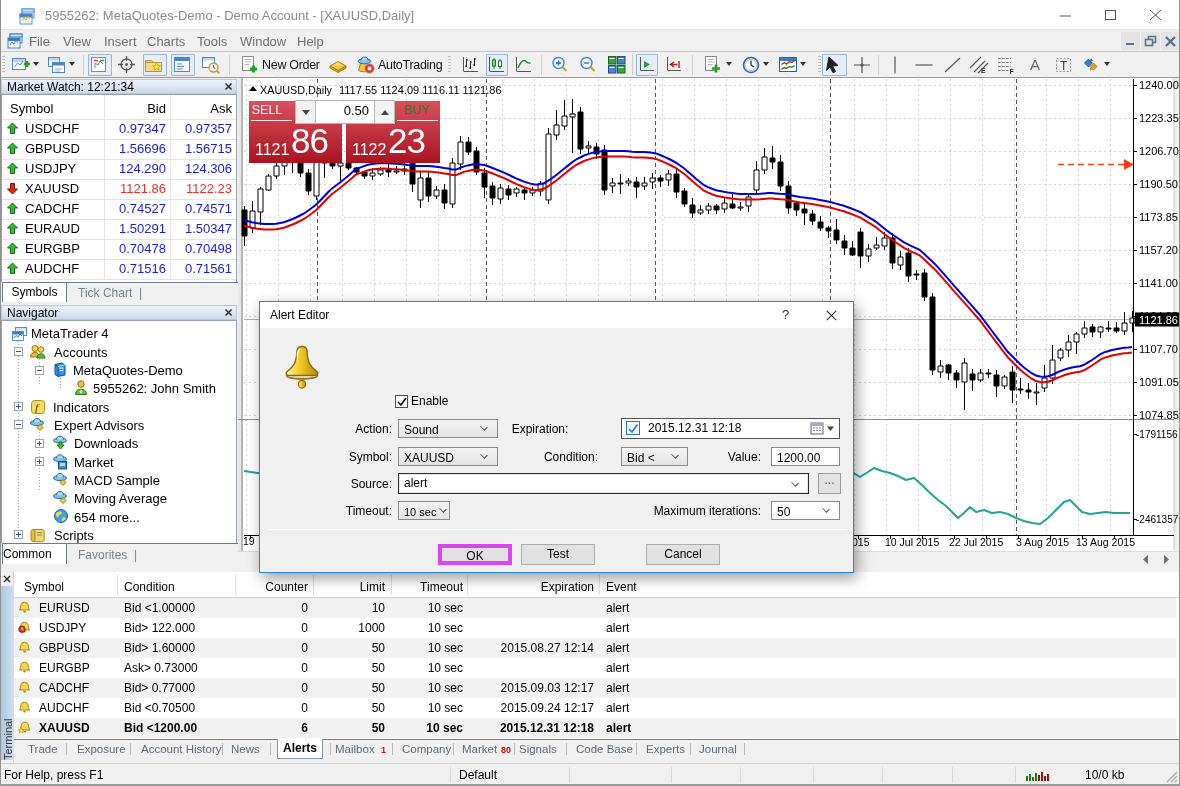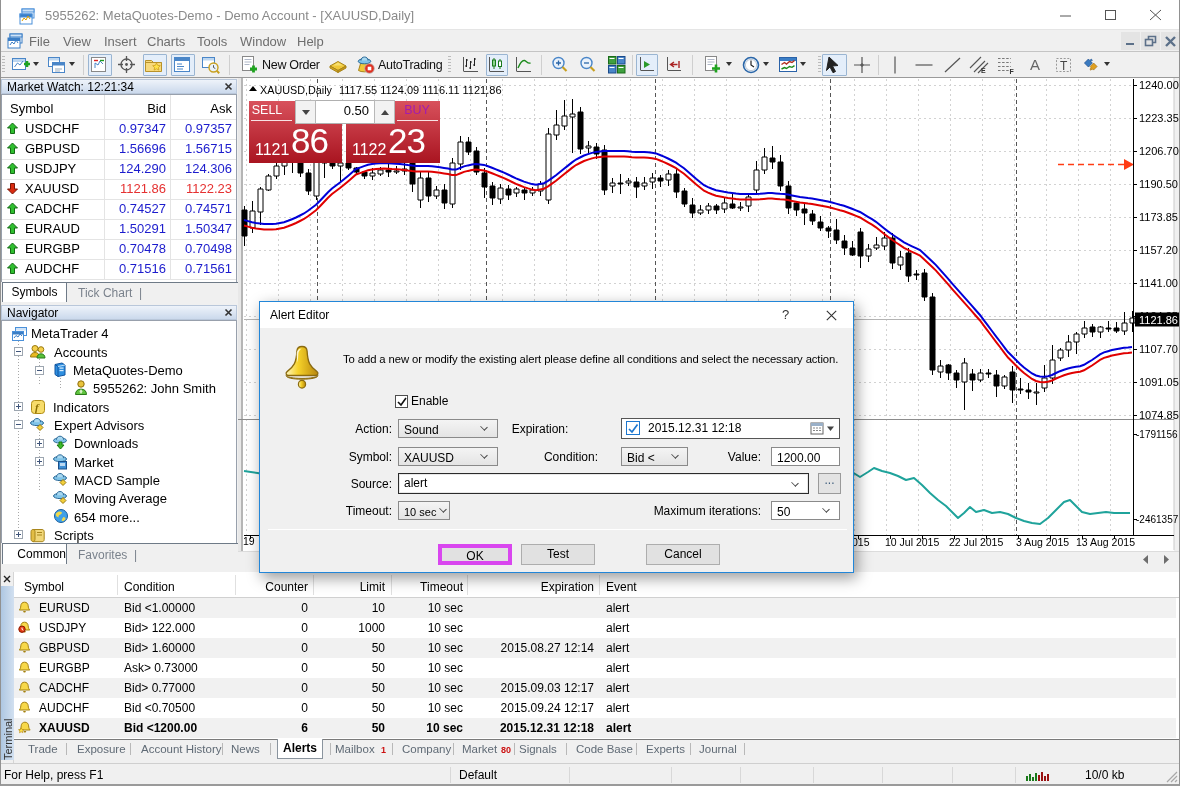--- a/index.html
+++ b/index.html
@@ -541,21 +541,21 @@
 <div style="position:absolute; left:74px; top:432px; font-size:13px; color:#000;">654 more...</div>
 <div class="expbox plus" style="left:14px; top:452px;"></div>
 <div style="position:absolute; left:29px; top:449px; width:18px; height:16px;"><svg width="18" height="16" viewBox="0 0 18 16">
         <path d="M4 2.5h9c1.4 0 2.2 1 2.2 2.2v7.8c0 1.4-1 2.2-2.2 2.2H4z" fill="#f1d779" stroke="#a8851c"></path>
         <path d="M4 2.5c1.2 0 2 .9 2 2v7.8c0 1.3-.8 2.2-2 2.2s-2-.9-2-2.2V4.5c0-1.1.8-2 2-2z" fill="#e2bd45" stroke="#a8851c"></path>
         <rect x="8" y="5" width="5" height="1" fill="#a8851c"></rect>
         <rect x="8" y="7.5" width="5" height="1" fill="#a8851c"></rect>
       </svg></div>
 <div style="position:absolute; left:54px; top:450px; font-size:13px; color:#000;">Scripts</div>
 <div style="position:absolute; left:0px; top:465px; width:238px; height:22px; background:#f0f0f0;"></div>
-<div style="position:absolute; left:2px; top:465px; width:65px; height:21px; background:#fff; border:1px solid #6e7a87; border-bottom:none; font-size:12px; text-align:right; line-height:20px; color:#000; z-index:2;">Common</div>
+<div style="position:absolute; left:2px; top:465px; width:65px; height:21px; background:#fff; border:1px solid #6e7a87; border-bottom:none; font-size:12px; text-align:left; line-height:20px; color:#000; z-index:2;">Common</div>
 <div style="position:absolute; left:67px; top:465px; width:171px; height:1px; background:#6e7a87;"></div>
 <div style="position:absolute; left:78px; top:470px; font-size:12px; color:#7a828c;">Favorites&nbsp;&nbsp;|</div>
 </div>
 
 <div class="abs" id="terminal"></div>
 <div class="abs" style="left:0; top:572px; width:1180px; height:191px; background:#fff; z-index:10;">
 <div style="position:absolute; left:0; top:0; width:14px; height:191px; background:#f0f0f0; border-right:1px solid #d5d5d5;"></div>
 <div style="position:absolute; left:1px; top:14px; width:13px; height:174px; background:linear-gradient(90deg,#aec7e2,#d2e0f0);"></div>
 <svg style="position:absolute; left:3px; top:3px;" width="8" height="8" viewBox="0 0 8 8">
       <path d="M1 1l6 6M7 1l-6 6" stroke="#222" stroke-width="1.4"></path>
@@ -742,21 +742,20 @@
 <linearGradient id="bg2" x1="0" y1="0" x2="1" y2="0">
           <stop offset="0" stop-color="#f8e27a"></stop>
           <stop offset="1" stop-color="#a8780a"></stop>
         </linearGradient>
       </defs>
 <path d="M21 2.5c3 0 4.9 1.8 5.1 4.6.2 3.6.7 9 2.6 12.8 1.7 3.4 4.8 5.9 7.2 7.7 1.8 1.3 1.1 3.9-1.4 3.9H7.5c-2.5 0-3.2-2.6-1.4-3.9 2.4-1.8 5.5-4.3 7.2-7.7 1.9-3.8 2.4-9.2 2.6-12.8C16.1 4.3 18 2.5 21 2.5z" fill="url(#bg1)" stroke="#8a6a10" stroke-width="1.3"></path>
 <path d="M5.2 31.5c0 1.6 7 2.9 15.8 2.9s15.8-1.3 15.8-2.9c0 2.5-7 3.7-15.8 3.7s-15.8-1.2-15.8-3.7z" fill="url(#bg2)" stroke="#8a6a10" stroke-width="1"></path>
 <ellipse cx="21" cy="40.2" rx="3.6" ry="3.9" fill="url(#bg1)" stroke="#8a6a10" stroke-width="1.2"></ellipse>
 <path d="M15.8 8.2c.7-2.6 2.9-3.9 4.8-3.4-2.4 1.3-3.1 3.2-3.3 5.5l-.5 8c-.8-3-1.5-7.4-1-10.1z" fill="#fffbe2" opacity=".9"></path>
 </svg>
-<div style="position:absolute; left:83px; top:51px; width:505px; font-size:11.3px; letter-spacing:-0.1px; color:#000;">To add a new or modify the existing alert please define all conditions and select the necessary action.</div>
 <div style="position:absolute; left:135px; top:93px; width:13px; height:13px; background:#fff; border:1px solid #4d4d4d;"></div>
 <svg style="position:absolute; left:137px; top:95px;" width="10" height="10" viewBox="0 0 10 10">
       <path d="M1 5l3 3 5-7" stroke="#111" stroke-width="1.6" fill="none"></path>
     </svg>
 <div style="position:absolute; left:151px; top:92px; font-size:12px;">Enable</div>
 <div style="position:absolute; left:-18px; top:120px; width:150px; text-align:right; font-size:12px; color:#000;">Action:</div>
 <div class="combo" style="left:138px; top:117px; width:100px;">
       <span class="tx">Sound</span>
     </div>
 <div class="chev" style="left:221px; top:120px; position:absolute;"></div>
@@ -805,21 +804,21 @@
 <div style="position:absolute; left:8px; top:227px; width:579px; height:1px; background:#dfdfdf; border-bottom:1px solid #fff;"></div>
 <div class="btn" style="left:178px; top:242px; border:4px solid #d946ef; line-height:17px;">OK</div>
 <div class="btn" style="left:261px; top:242px;">Test</div>
 <div class="btn" style="left:345px; top:242px;margin-left:41px;">Cancel</div>
 </div>
 <div class="abs" style="left:249px; top:101px; width:191px; height:62px; z-index:5; font-family:'Liberation Sans',sans-serif;">
 <div style="position:absolute; left:0; top:0; width:93px; height:62px; background:linear-gradient(#d8515c,#a91420);"></div>
 <div style="position:absolute; left:97px; top:0; width:94px; height:62px; background:linear-gradient(#d8515c,#a91420);"></div>
 <div style="position:absolute; left:0; top:2px; width:36px; text-align:center; color:#fff; font-size:12.5px;">SELL</div>
 <div style="position:absolute; left:2px; top:19px; width:41px; height:1px; background:rgba(255,255,255,0.85);"></div>
-<div style="position:absolute; left:145px; top:2px; width:46px; text-align:center; color:#a21caf; font-size:12.5px;">BUY</div>
+<div style="position:absolute; left:145px; top:2px; width:46px; text-align:center; color:#15803d; font-size:12.5px;">BUY</div>
 <div style="position:absolute; left:148px; top:19px; width:41px; height:1px; background:rgba(255,255,255,0.85);"></div>
 <div style="position:absolute; left:46px; top:-1px; width:100px; height:24px; background:#fff; border:1px solid #b0b0b0;"></div>
 <div style="position:absolute; left:46px; top:-1px; width:21px; height:24px; background:#f2f2f2; border:1px solid #b8b8b8;">
       <div style="position:absolute; left:6px; top:9px; border-left:4px solid transparent; border-right:4px solid transparent; border-top:5px solid #444;"></div>
     </div>
 <div style="position:absolute; left:125px; top:-1px; width:21px; height:24px; background:#f2f2f2; border:1px solid #b8b8b8;">
       <div style="position:absolute; left:6px; top:9px; border-left:4px solid transparent; border-right:4px solid transparent; border-bottom:5px solid #444;"></div>
     </div>
 <div style="position:absolute; left:68px; top:2px; width:52px; font-size:13px; text-align:right; color:#000;">0.50</div>
 <div style="position:absolute; left:6px; top:40px; font-size:16px; color:#fff;">1121</div>

